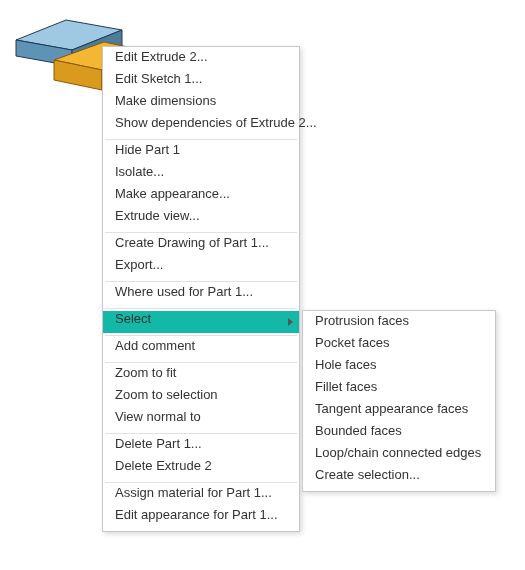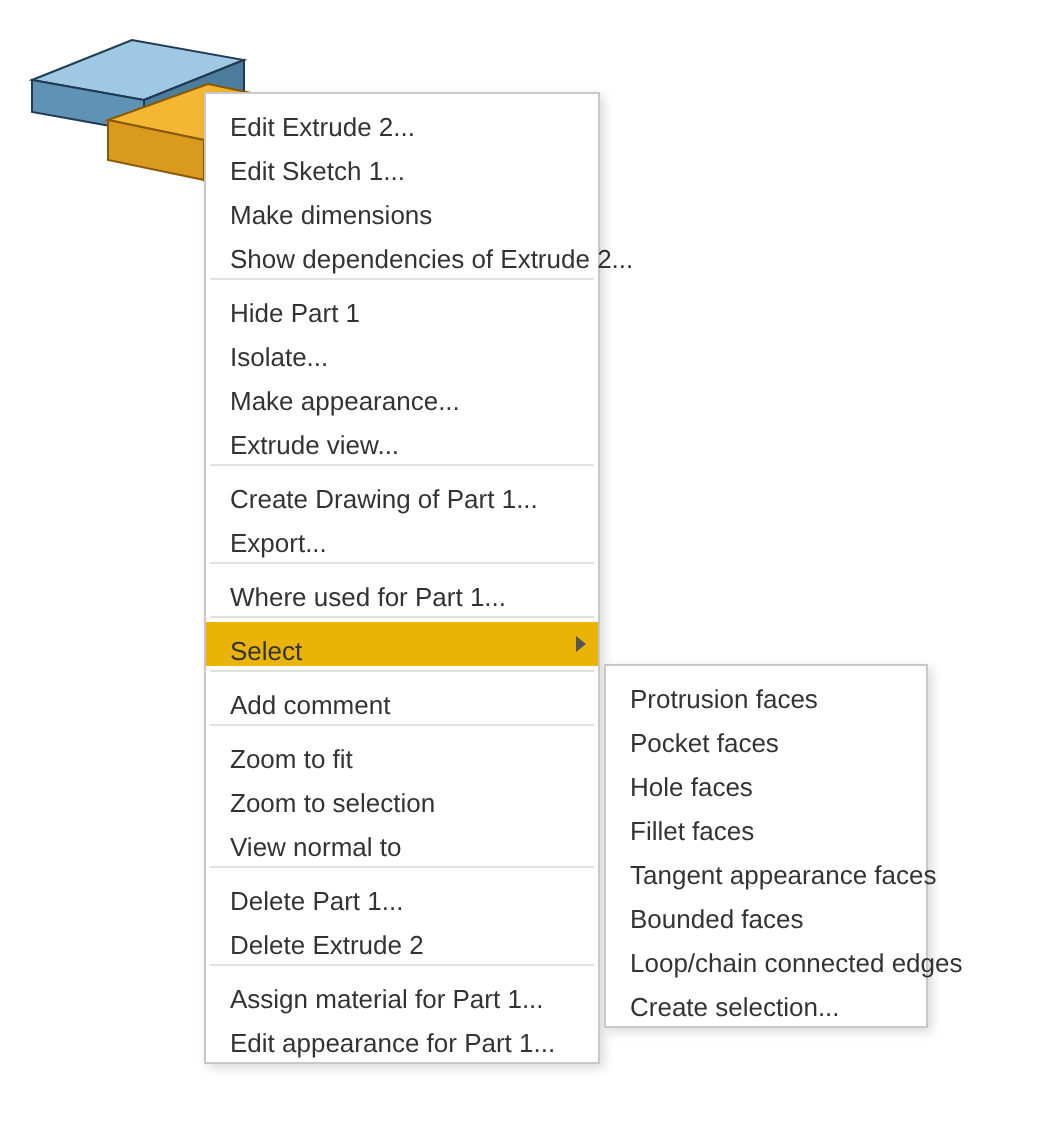--- a/index.html
+++ b/index.html
@@ -26,29 +26,29 @@
     box-shadow: 2px 2px 5px rgba(0,0,0,0.15);
     padding: 2px 0;
   }
   .main-menu {
     left: 102px;
     top: 46px;
     width: 198px;
   }
   .item {
     display: flex;
-    align-items: flex-end;
+    align-items: flex-start;
     height: 22px;
     padding: 0 16px 0 12px;
     cursor: default;
     position: relative;
     white-space: nowrap;
   }
   .item.hl {
-    background: #eab308;
+    background: #14b8a6;
   }
   .label {
     flex: 1;
   }
   .sep {
     height: 1px;
     background: #e1e1e1;
     margin: 2px 2px;
   }
   .arrow {
@@ -56,22 +56,22 @@
     right: 6px;
     top: 50%;
     transform: translateY(-50%);
     width: 0; height: 0;
     border-top: 4px solid transparent;
     border-bottom: 4px solid transparent;
     border-left: 5px solid #555;
   }
   .sub-menu {
     left: 302px;
-    top: 332px;
-    width: 162px;
+    top: 310px;
+    width: 194px;
   }
 </style>
 </head>
 <body>
 
 <div class="art">
 <svg width="150" height="90" viewBox="0 0 150 90">
 
   <polygon points="12,28 62,8 118,18 68,38" fill="#9fc8e2" stroke="#1f3a52" stroke-width="1"></polygon>
   <polygon points="12,28 68,38 68,54 12,44" fill="#5f93b5" stroke="#1f3a52" stroke-width="1"></polygon>

